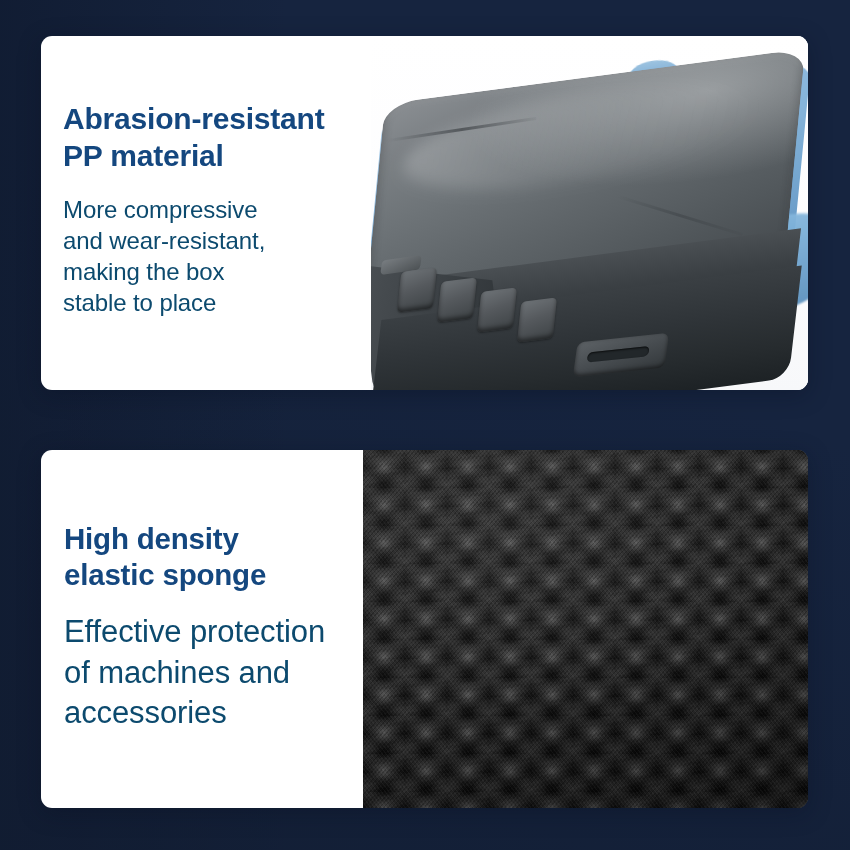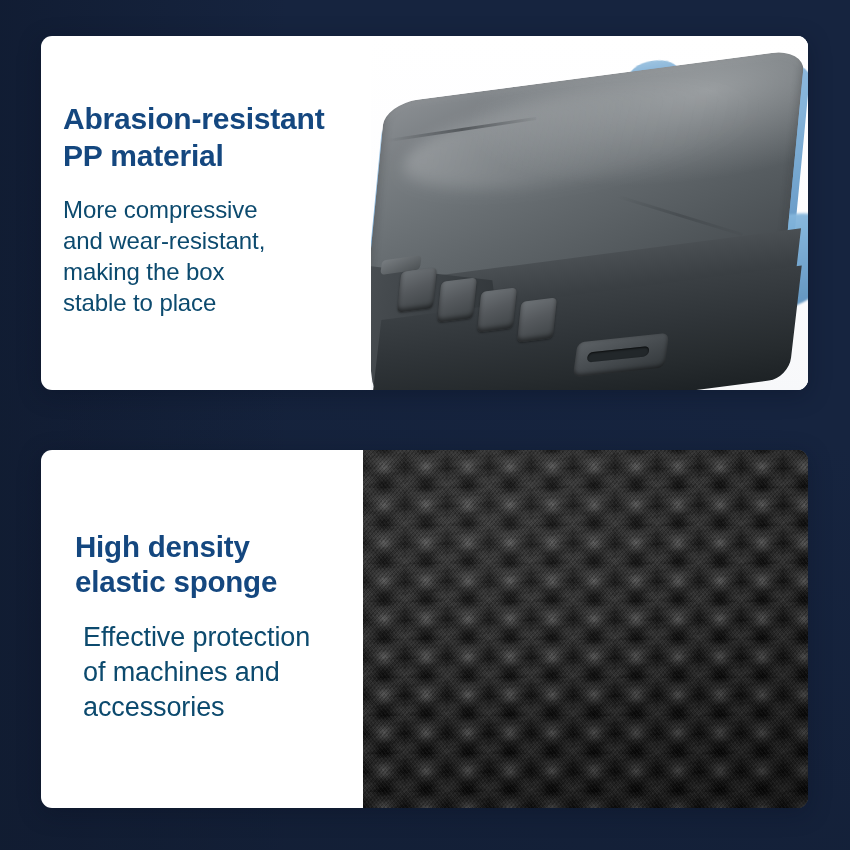--- a/index.html
+++ b/index.html
@@ -31,41 +31,41 @@
   }
   #card-material{top:36px;height:354px;}
   #card-sponge{top:450px;height:358px;}
 
   .text-pane{
     position:relative;z-index:4;
     box-sizing:border-box;
     display:flex;flex-direction:column;justify-content:center;
   }
   #card-material .text-pane{width:330px;padding:0 0 6px 22px;}
-  #card-sponge   .text-pane{width:322px;padding:0 0 4px 34px;}
+  #card-sponge   .text-pane{width:322px;padding:0 0 4px 23px;}
 
   .headline{
     font-weight:bold;
     color:#14477f;
     font-size:30px;
     line-height:1.21;
     letter-spacing:-0.2px;
     margin:0 0 20px 0;
     white-space:pre-line;
   }
   #card-sponge .headline{font-size:29.5px;margin-bottom:20px;}
   .body-copy{
     color:#0c4a6e;
     font-size:24px;
     line-height:1.30;
     margin:0;
     white-space:pre-line;
     letter-spacing:-0.1px;
   }
-  #card-sponge .body-copy{font-size:27px;margin-left:8px;}
+  #card-sponge .body-copy{font-size:31px;}
 
   
   .photo-pane{position:relative;flex:1;background:#ffffff;overflow:hidden;}
   #product-photo{position:absolute;inset:0;background:
       linear-gradient(180deg,#ffffff 0%,#fdfdfe 52%,#f7f8fa 100%);}
 
   
   .floor{
     position:absolute;left:-6%;bottom:-2%;width:112%;height:26%;
     background:radial-gradient(58% 62% at 46% 42%, rgba(120,130,145,.30) 0%, rgba(150,158,170,.12) 52%, rgba(255,255,255,0) 78%);

